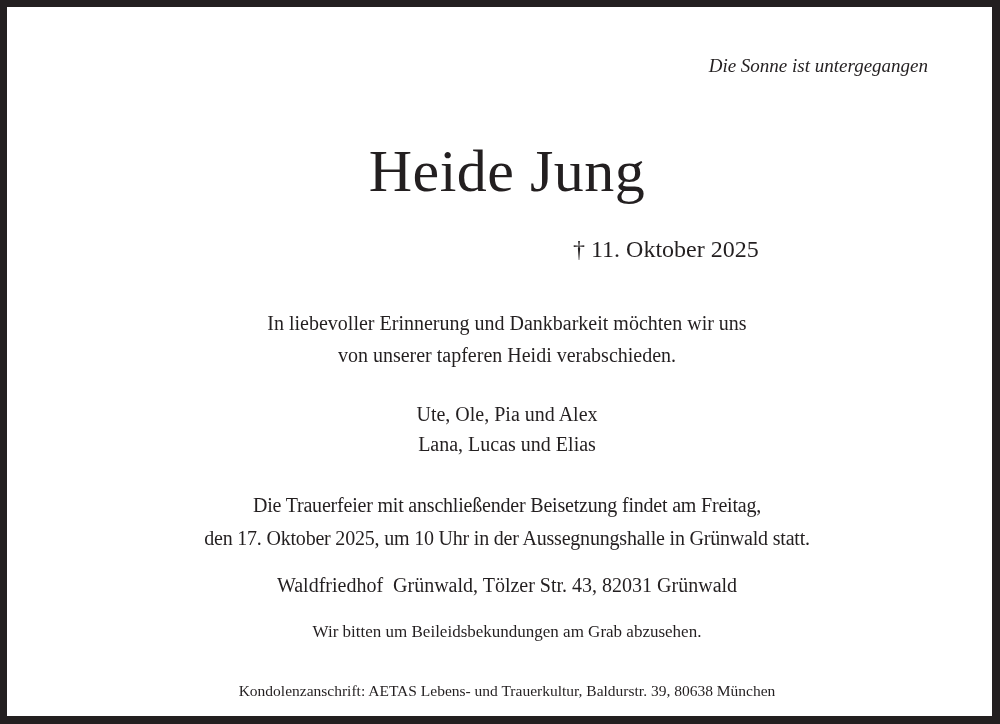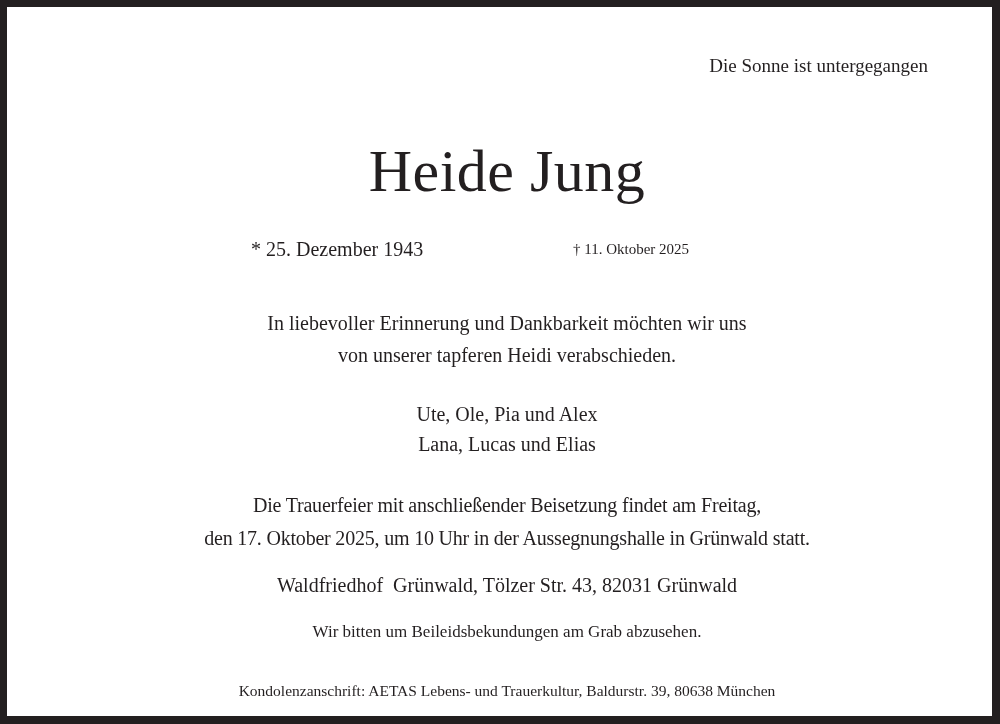--- a/index.html
+++ b/index.html
@@ -27,41 +27,42 @@
       background: #ffffff;
     }
     .abs {
       position: absolute;
       white-space: nowrap;
     }
     .motto {
       right: 64px;
       top: 44px;
       text-align: right;
+      font-style: italic;
       font-size: 19px;
       line-height: 30px;
     }
     .name {
       left: 0; width: 1000px;
       top: 128px;
       text-align: center;
       font-size: 60px;
       line-height: 72px;
       letter-spacing: 0.5px;
     }
     .born {
       left: 244px;
       top: 228px;
       font-size: 20px;
       line-height: 28px;
     }
     .died {
       left: 566px;
       top: 228px;
-      font-size: 15px;
+      font-size: 24px;
       line-height: 28px;
     }
     .centered {
       left: 0; width: 1000px;
       text-align: center;
     }
     .intro {
       top: 300px;
       font-size: 20px;
       line-height: 32px;
@@ -97,21 +98,20 @@
 <body>
 
 <div class="frame">
 
   <div class="abs motto">
     <div>Die Sonne ist untergegangen</div>
   </div>
 
   <div class="abs name">Heide Jung</div>
 
-  <div class="abs born">* 25. Dezember 1943</div>
   <div class="abs died">† 11. Oktober 2025</div>
 
   <div class="abs centered intro">
     <div>In liebevoller Erinnerung und Dankbarkeit möchten wir uns</div>
     <div>von unserer tapferen Heidi verabschieden.</div>
   </div>
 
   <div class="abs centered family">
     <div>Ute, Ole, Pia und Alex</div>
     <div>Lana, Lucas und Elias</div>

